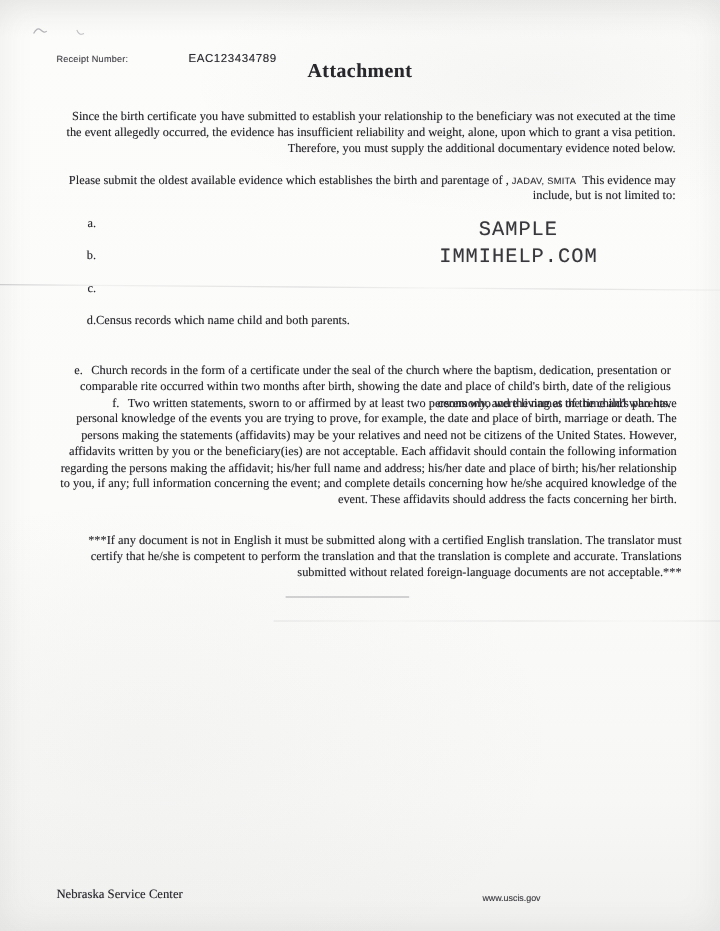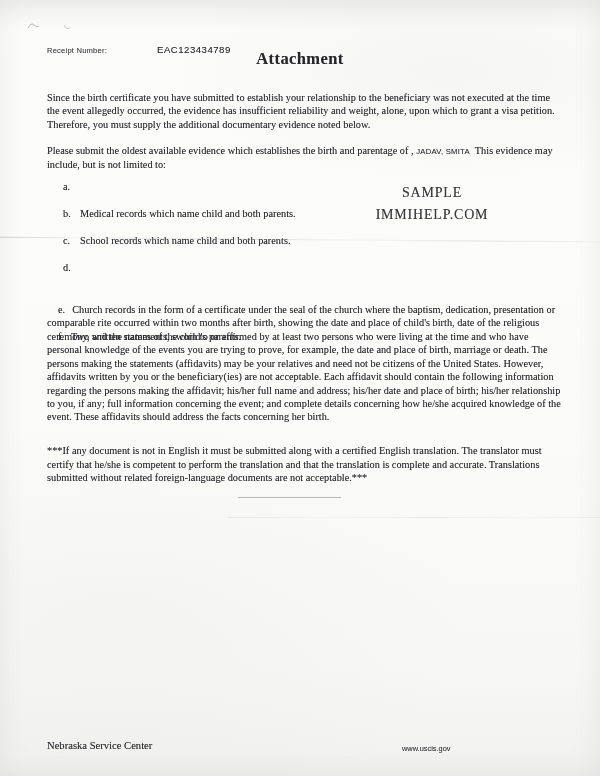--- a/index.html
+++ b/index.html
@@ -9,21 +9,21 @@
     margin:0 auto;
     overflow:hidden;
     background:
       radial-gradient(ellipse 420px 160px at 75% 9%, rgba(120,120,120,0.05), transparent 70%),
       radial-gradient(ellipse 500px 300px at 20% 80%, rgba(140,140,140,0.04), transparent 70%),
       linear-gradient(180deg,#f3f3f2 0%,#fcfcfb 4%,#fbfbfa 55%,#f7f7f6 86%,#f1f1f0 100%);
     box-shadow: inset 0 0 28px rgba(90,90,90,0.10);
     font-family:"Liberation Serif", serif;
     color:#26262b;
   }
-  .txt{ text-shadow:0 0 0.6px rgba(38,38,43,0.38); }
+  .txt{ text-shadow:0 0 0.6px rgba(38,38,43,0.38);text-align:right; }
 
   .pen-mark{ position:absolute; left:24px; top:18px; opacity:.7; }
 
   .receipt-row{ position:absolute; left:47px; top:39px; font-family:"Liberation Sans",sans-serif; }
   .receipt-label{ font-size:7.6px; color:#46464c; letter-spacing:.2px; }
   .receipt-value{ font-size:9.6px; color:#2b2b30; letter-spacing:.5px; margin-left:4px;padding-left:46px; }
 
   .title{
     position:absolute; left:0; top:49px; width:100%;
     margin:0; text-align:center;
@@ -57,22 +57,22 @@
   }
   .ie{ top:283px; width:512px;margin-top:20px; }
   .if{ top:330px; width:517px; }
   .item-long .letter{ margin-right:7px; }
 
   .note{ position:absolute; left:47px; top:444px; width:521px;
     font-size:10.3px; line-height:13.6px; }
 
   .watermark{
     position:absolute; left:356px; top:182px; width:152px;
-    text-align:center; font-size:14px; line-height:22px;
-    letter-spacing:.8px; color:#38383c;
+    text-align:center; font-size:17px; line-height:22px;
+    letter-spacing:.8px; color:#38383c;font-family:Liberation Mono, monospace;
   }
 
   .footer-left{ position:absolute; left:47px; top:740px; font-size:10.6px; }
   .footer-right{ position:absolute; left:402px; top:744px;
     font-family:Liberation Sans, sans-serif; font-size:7.4px; color:#3c3c40; }
 
   
   .fold-1{
     position:absolute; left:-4px; top:239px; width:610px; height:1.4px;
     transform:rotate(0.45deg);
@@ -115,28 +115,27 @@
     <span>Please submit the oldest available evidence which establishes the birth and parentage of ,</span>
     <span class="typed-name">JADAV, SMITA</span>&nbsp;
     <span>This evidence may include, but is not limited to:</span>
   </p>
 
   <p class="item-short ia txt">
     <span class="letter">a.</span>
   </p>
   <p class="item-short ib txt">
     <span class="letter">b.</span>
-    <span>Medical records which name child and both parents.</span>
   </p>
   <p class="item-short ic txt">
     <span class="letter">c.</span>
-    <span>School records which name child and both parents.</span>
   </p>
   <p class="item-short id txt">
     <span class="letter">d.</span>
+    <span>Census records which name child and both parents.</span>
   </p>
 
   <p class="item-long ie txt">
     <span class="letter">e.</span><span>Church records in the form of a certificate under the seal of the church where the baptism, dedication, presentation or comparable rite occurred within two months after birth, showing  the date and place of child's birth, date of the religious ceremony, and the names of the child's parents.</span>
   </p>
   <p class="item-long if txt">
     <span class="letter">f.</span><span>Two written statements, sworn to or affirmed by at least two persons who were living at the time and who have personal knowledge of the events you are trying to prove, for example, the date and place of birth, marriage or death.  The persons making the statements (affidavits) may be your relatives and need not be citizens of the United States.  However, affidavits written by you or the beneficiary(ies) are not acceptable.  Each affidavit should contain the following information regarding the persons making the affidavit;  his/her full name and address;  his/her date and place of birth;  his/her relationship to you, if any;  full information concerning the event; and complete details concerning how he/she acquired knowledge of the event.  These affidavits should address the facts concerning her birth.</span>
   </p>
 
   <p class="note txt">***If any document is not in English it must be submitted along with a certified English translation. The translator must certify that he/she is competent to perform the translation and that the translation is complete and accurate. Translations submitted without related foreign-language documents are not acceptable.***</p>

